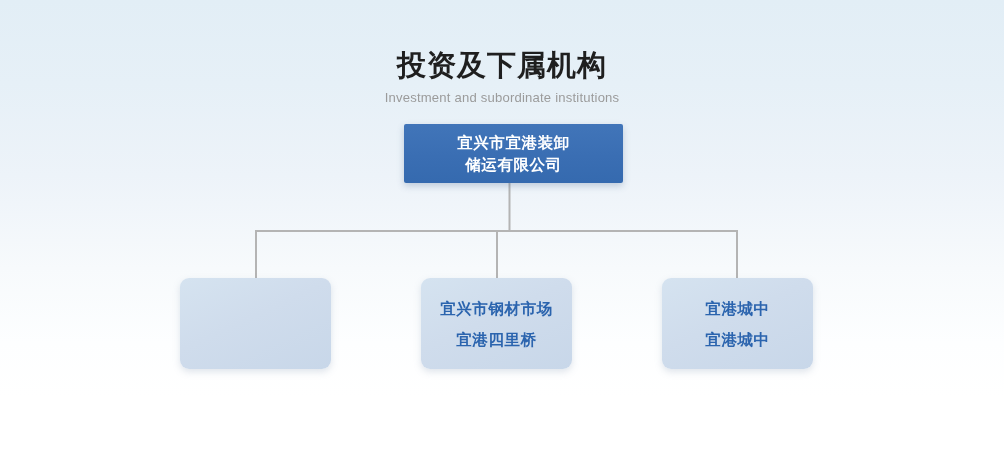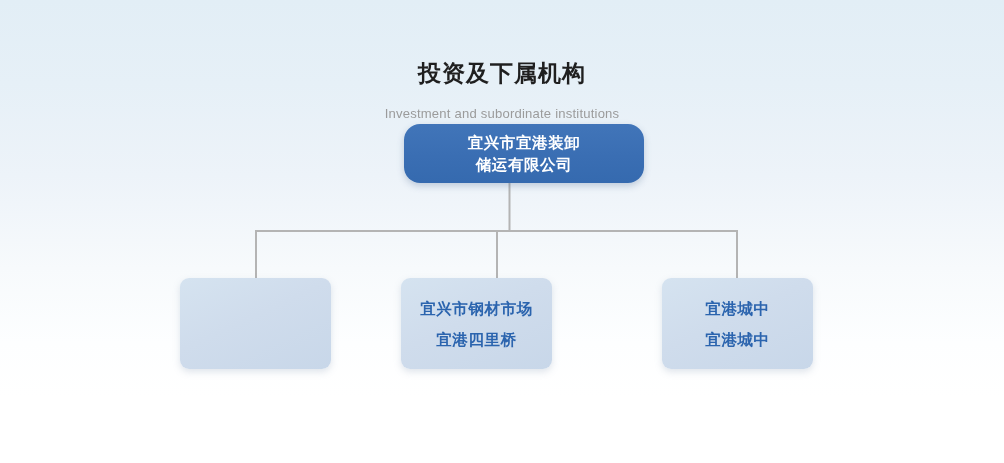--- a/index.html
+++ b/index.html
@@ -36,26 +36,26 @@
 
   
   #header {
     position: absolute;
     top: 42px;
     left: 0;
     width: 1004px;
     text-align: center;
   }
   #chart-title {
-    font-size: 23px;
+    font-size: 29px;
     font-weight: bold;
     color: #1f1f1f;
     letter-spacing: 1px;
     line-height: 30px;
-    margin: 16px;
+    margin: 8px;
   }
   #chart-subtitle {
     font-size: 13.5px;
     color: #9b9b9b;
     font-weight: normal;
     letter-spacing: 0.2px;
     line-height: 20px;
     margin: 3px 0 0 0;
     transform: scaleX(0.97);
   }
@@ -77,23 +77,23 @@
     display: flex;
     flex-direction: column;
     align-items: center;
     justify-content: center;
     text-align: center;
   }
 
   #node-root {
     left: 404px;
     top: 124px;
-    width: 240px;
+    width: 219px;
     height: 59px;
-    border-radius: 16px;
+    border-radius: 2px;
     background: linear-gradient(180deg, #4175b9 0%, #3a6eb3 55%, #356aaf 100%);
     box-shadow: 0 3px 7px rgba(80,110,150,0.30);
     align-items: center;
   }
   #node-root .node-line {
     color: #ffffff;
     font-size: 15.5px;
     font-weight: bold;
     line-height: 22px;
     letter-spacing: 0.6px;
@@ -108,21 +108,21 @@
   }
   .child-node .node-line {
     color: #2b64ae;
     font-size: 15.5px;
     font-weight: bold;
     line-height: 31px;
     letter-spacing: 0.6px;
   }
 
   #node-child-0 { left: 180px; top: 278px; }
-  #node-child-1 { left: 401px; top: 278px; }
+  #node-child-1 { left: 421px; top: 278px; }
   #node-child-2 { left: 662px; top: 278px; }
 </style>
 </head>
 <body>
 
 <div id="page">
 
   <div id="header">
     <div id="chart-title">投资及下属机构</div>
     <div id="chart-subtitle">Investment and subordinate institutions</div>

